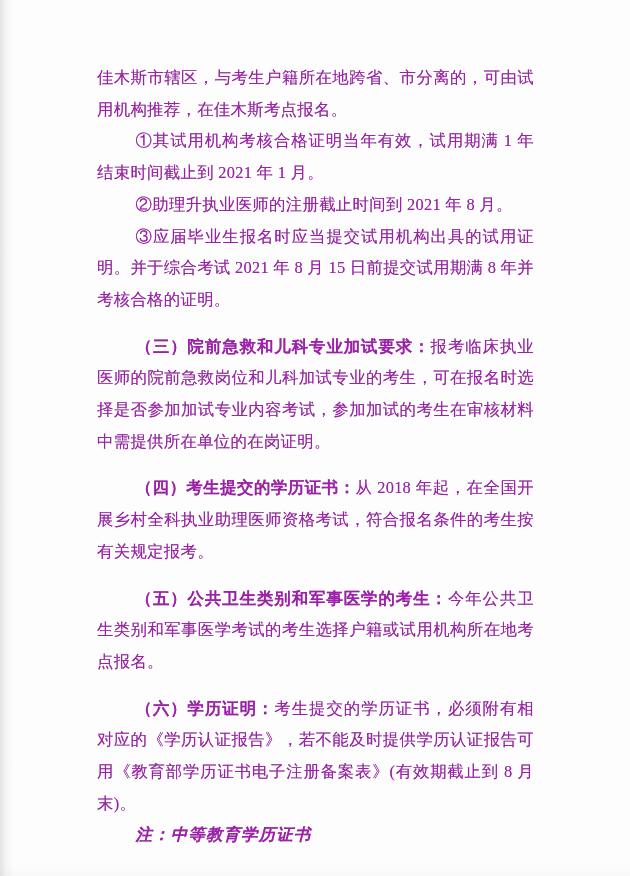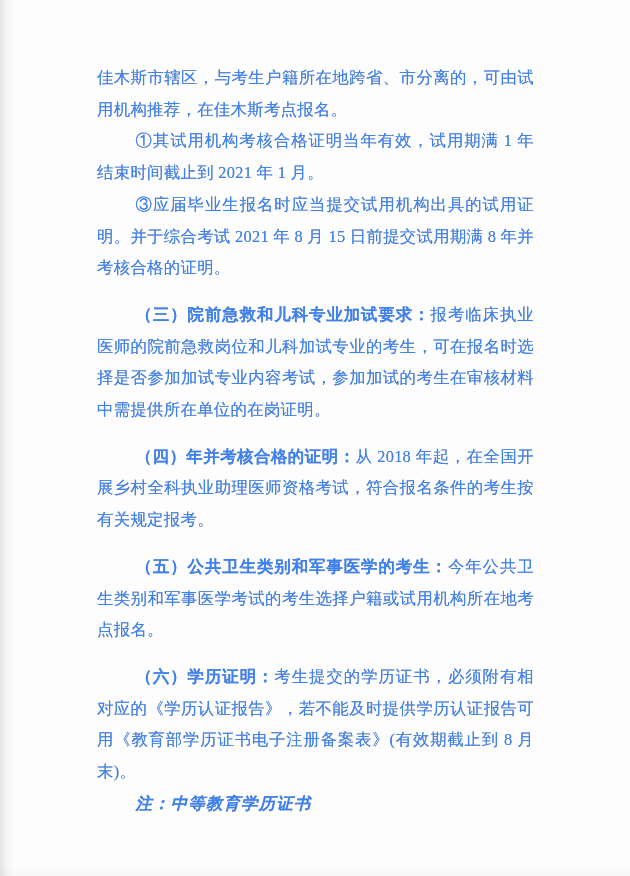--- a/index.html
+++ b/index.html
@@ -28,21 +28,21 @@
     left: 0; right: 0; bottom: 0;
     height: 10px;
     background: linear-gradient(180deg, rgba(0,0,0,0) 0, rgba(0,0,0,0.02) 100%);
     pointer-events: none;
   }
   .doc {
     position: absolute;
     left: 97px;
     top: 62px;
     width: 437px;
-    color: #3b82f6;
+    color: #a21caf;
     font-size: 16.4px;
     line-height: 31.7px;
     letter-spacing: 0.3px;
     text-align: justify;
     text-shadow: 0 0 0.5px rgba(40,40,40,0.45);
   }
   .doc p {
     margin: 0;
     padding: 0;
   }
@@ -70,29 +70,30 @@
   <div class="edge-shade"></div>
   <div class="bottom-shade"></div>
 
   <div class="doc">
 
     <p>佳木斯市辖区，与考生户籍所在地跨省、市分离的，可由试用机构推荐，在佳木斯考点报名。</p>
 
 
     <p class="indent">①其试用机构考核合格证明当年有效，试用期满 1 年结束时间截止到 2021 年 1 月。</p>
 
+    <p class="indent">②助理升执业医师的注册截止时间到 2021 年 8 月。</p>
 
     <p class="indent">③应届毕业生报名时应当提交试用机构出具的试用证明。并于综合考试 2021 年 8 月 15 日前提交试用期满 8 年并考核合格的证明。</p>
 
     <p class="section">
       <span class="lead">（三）院前急救和儿科专业加试要求：</span><span>报考临床执业医师的院前急救岗位和儿科加试专业的考生，可在报名时选择是否参加加试专业内容考试，参加加试的考生在审核材料中需提供所在单位的在岗证明。</span>
     </p>
 
     <p class="section">
-      <span class="lead">（四）年并考核合格的证明：</span><span>从 2018 年起，在全国开展乡村全科执业助理医师资格考试，符合报名条件的考生按有关规定报考。</span>
+      <span class="lead">（四）考生提交的学历证书：</span><span>从 2018 年起，在全国开展乡村全科执业助理医师资格考试，符合报名条件的考生按有关规定报考。</span>
     </p>
 
     <p class="section">
       <span class="lead">（五）公共卫生类别和军事医学的考生：</span><span>今年公共卫生类别和军事医学考试的考生选择户籍或试用机构所在地考点报名。</span>
     </p>
 
     <p class="section">
       <span class="lead">（六）学历证明：</span><span>考生提交的学历证书，必须附有相对应的《学历认证报告》，若不能及时提供学历认证报告可用《教育部学历证书电子注册备案表》(有效期截止到 8 月末)。</span>
     </p>
 

